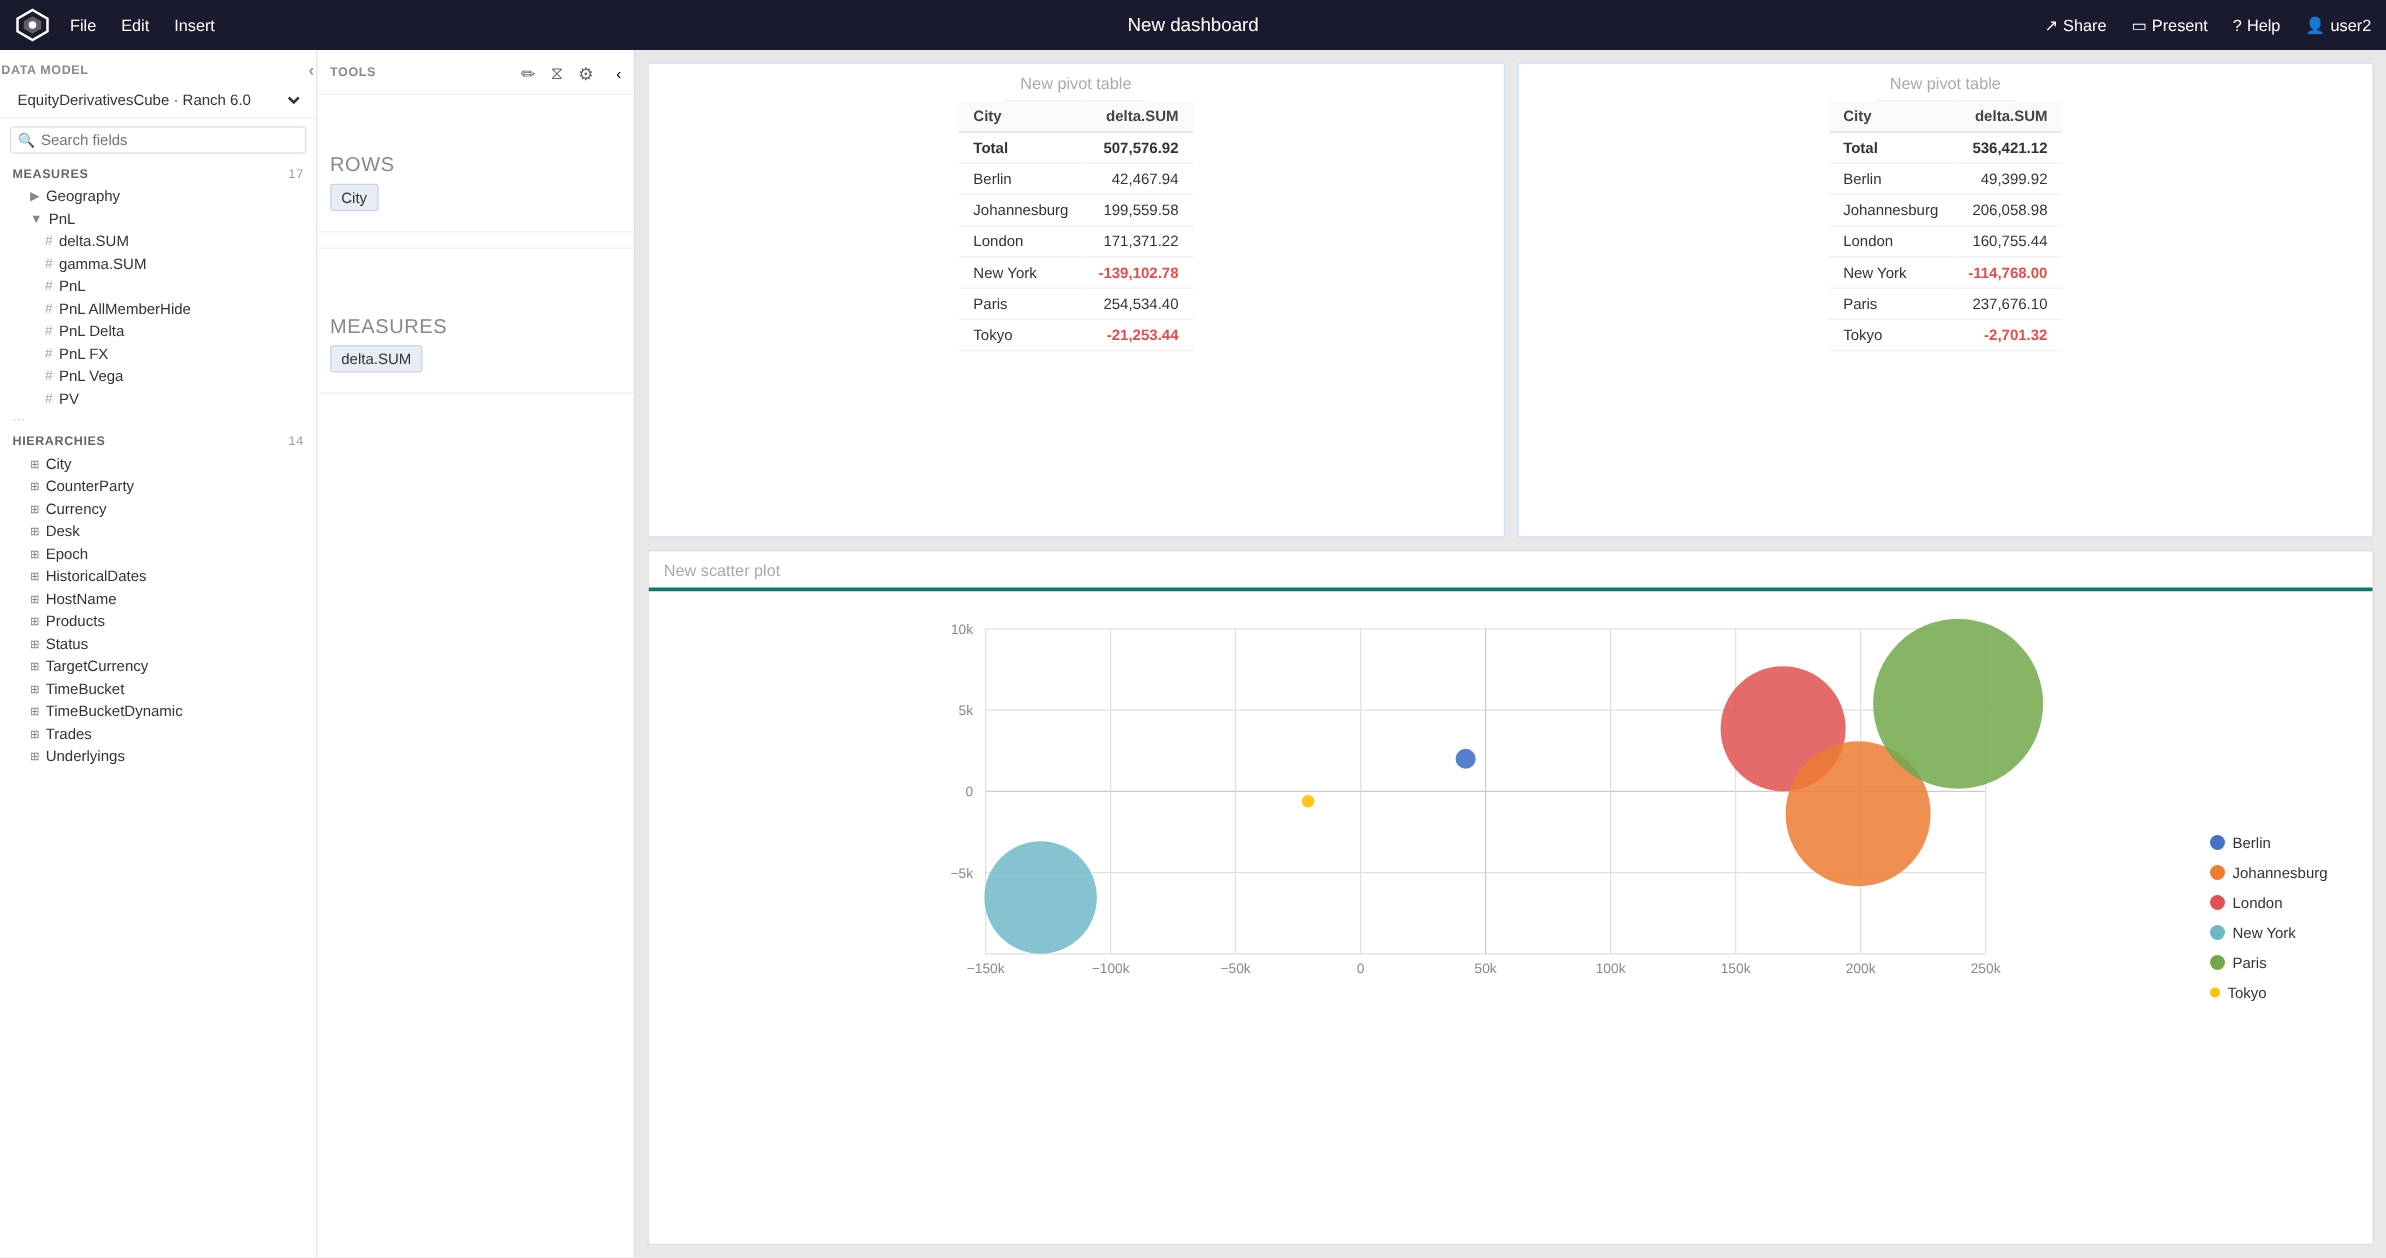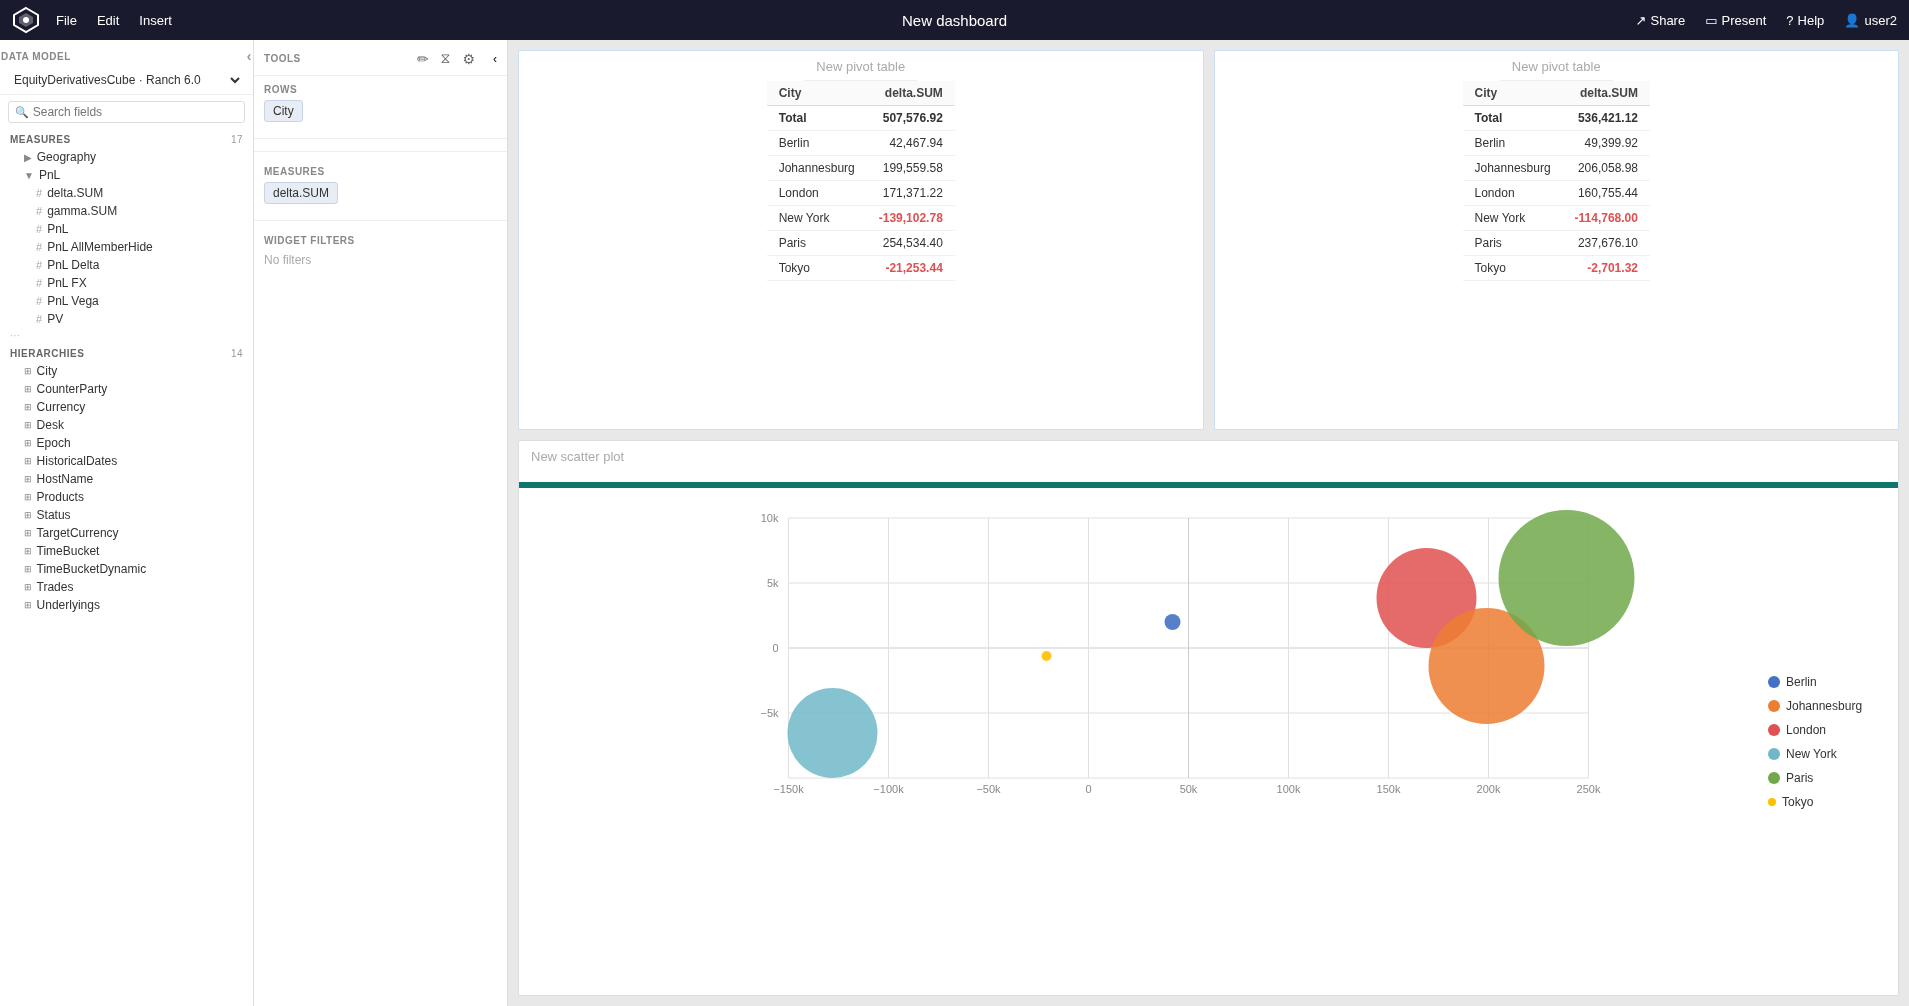--- a/index.html
+++ b/index.html
@@ -121,21 +121,21 @@
       align-items: center;
       justify-content: space-between;
       padding: 8px 10px 6px;
       border-bottom: 1px solid #eee;
     }
     .middle-header .tools-title { font-size: 10px; color: #888; font-weight: 600; letter-spacing: 0.5px; }
     .middle-header .tool-icons { display: flex; gap: 8px; align-items: center; }
     .tool-icon-btn { cursor: pointer; color: #666; font-size: 14px; padding: 2px; }
 
     .tools-section { padding: 8px 10px 6px; }
-    .tools-section-label { font-size: 10px; color: #888; font-weight: 700; letter-spacing: 0.5px; margin-bottom: 5px; text-transform: uppercase; }
+    .tools-section-label { font-size: 16px; color: #888; font-weight: 400; letter-spacing: 0.5px; margin-bottom: 5px; text-transform: uppercase; margin-top: 40px; }
     .pill {
       background: #e8edf5;
       border: 1px solid #c8d4e8;
       border-radius: 3px;
       padding: 3px 8px;
       font-size: 12px;
       color: #333;
       display: inline-block;
       margin-bottom: 4px;
     }
@@ -206,24 +206,24 @@
     .scatter-card {
       background: #fff;
       border: 1px solid #ddd;
       border-radius: 2px;
       flex: 1;
       display: flex;
       flex-direction: column;
       min-height: 380px;
     }
     .scatter-title {
-      padding: 8px 12px 18px;
+      padding: 8px 12px 6px;
       font-size: 13px;
       color: #aaa;
-      border-bottom: 6px solid #0f766e;
+      border-bottom: 3px solid #0f766e;
     }
     .scatter-body {
       flex: 1;
       display: flex;
       position: relative;
     }
     .scatter-svg-container {
       flex: 1;
       padding: 10px 0 10px 40px;
     }
@@ -476,24 +476,20 @@
     <hr class="tools-divider">
 
     <hr class="tools-divider">
 
     <div class="tools-section">
       <div class="tools-section-label">Measures</div>
       <span class="pill">delta.SUM</span>
     </div>
     <hr class="tools-divider">
 
-    <div class="tools-section">
-      <div class="tools-section-label">Widget filters</div>
-      <div style="font-size:12px; color: #aaa; padding: 2px 0;">No filters</div>
-    </div>
   </div>
 
   <div class="main-content">
     <div class="dashboard-area">
 
       <div class="pivot-row">
 
         <div class="pivot-card">
           <div class="pivot-card-title">New pivot table</div>
           <div style="overflow-y:auto; flex:1;">

